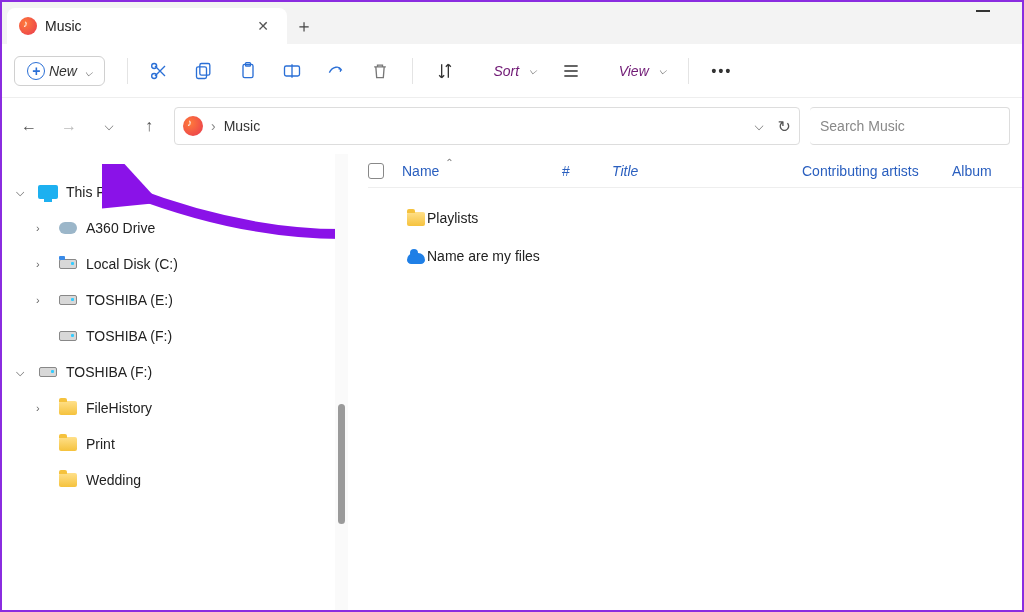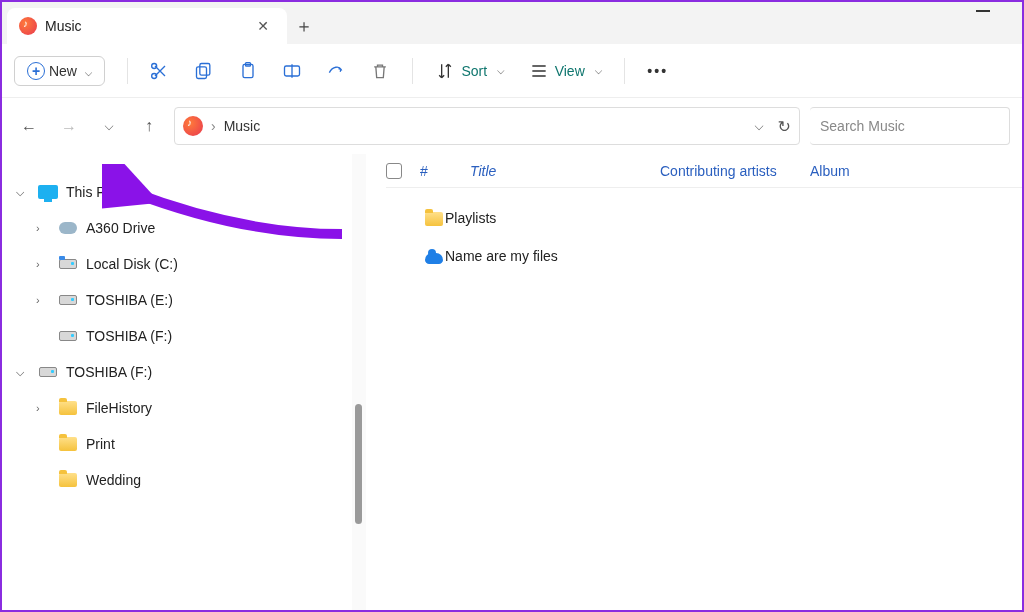--- a/index.html
+++ b/index.html
@@ -9,27 +9,27 @@
 .tabstrip { height: 42px; background: #f3f3f3; display: flex; align-items: flex-end; padding-left: 5px; position: relative; }
 .tab { display: flex; align-items: center; background: #fff; height: 36px; border-radius: 8px 8px 0 0; padding: 0 12px; width: 280px; gap: 8px; }
 .tab-icon { width: 18px; height: 18px; border-radius: 50%; background: radial-gradient(circle at 35% 35%, #ff7b3a, #e8384f); position: relative; }
 .tab-icon::after { content:"♪"; color:#fff; font-size:10px; position:absolute; left:4px; top:1px;}
 .tab-title { flex: 1; }
 .tab-close { font-size: 14px; color:#555; padding:4px 6px; }
 .newtab { width:34px; text-align:center; color:#444; font-size:18px; padding-bottom:6px; }
 .winmin { position:absolute; right:32px; top:8px; width:14px; height:2px; background:#333;}
 
 
-.toolbar { height: 54px; border-bottom: 1px solid #eee; display:flex; align-items:center; padding: 0 12px; gap: 4px; color:#3a72c4;}
+.toolbar { height: 54px; border-bottom: 1px solid #eee; display:flex; align-items:center; padding: 0 12px; gap: 4px; color:#3a72c4;font-style:italic;}
 .tbtn { padding: 6px 10px; border-radius:4px; display:flex; align-items:center; gap:6px; color:#2761b8;}
 .new-btn { border:1px solid #d0d0d0; border-radius:6px; padding:5px 12px; margin-right:10px; color:#333;}
 .new-btn .plus { width:18px;height:18px;border:1.5px solid #2a6fd6;border-radius:50%;display:inline-flex;align-items:center;justify-content:center;color:#2a6fd6;font-weight:600;font-size:14px;}
 .vdiv { width:1px; height:26px; background:#e4e4e4; margin:0 8px;}
 .icon { width:20px; height:20px; display:inline-block; }
-.sort-lbl,.view-lbl{color:#0f766e;}
+.sort-lbl,.view-lbl{color:#701a75;margin-left:32px;}
 .chev-sm{font-size:10px;color:#666;margin-left:4px;}
 .more{color:#333;letter-spacing:2px;font-weight:bold;}
 
 
 .navrow { height: 56px; display:flex; align-items:center; padding:0 12px; gap:10px;}
 .navbtn { width:30px; text-align:center; font-size:16px; color:#555;}
 .navbtn.disabled{color:#bbb;}
 .addr { flex:1; height:38px; border:1px solid #ddd; border-radius:4px; display:flex; align-items:center; padding:0 8px; gap:8px;}
 .addr .crumb{color:#333;}
 .addr-sep{color:#888;}
@@ -251,20 +251,24 @@
     </div>
   </div>
 
   <div class="scrollgutter">
     <div class="scrollthumb"></div>
   </div>
 
   <div class="content">
     <div class="colhdr">
       <span class="cbox"></span>
+      <span class="col-name">
+          <span>Name</span>
+          <span class="sortasc">⌃</span>
+        </span>
       <span class="col-num">#</span>
       <span class="col-title">Title</span>
       <span class="col-contrib">Contributing artists</span>
       <span class="col-album">Album</span>
     </div>
 
     <div class="filerow">
       <span class="fic">
           <span class="folder-ico"></span>
         </span>

